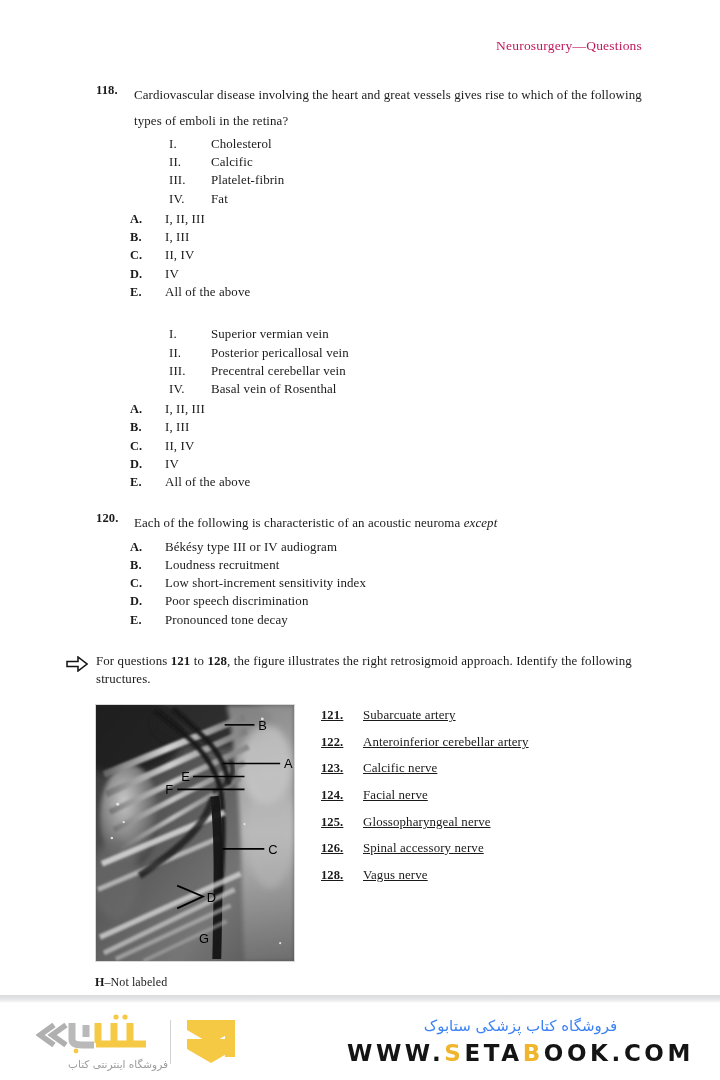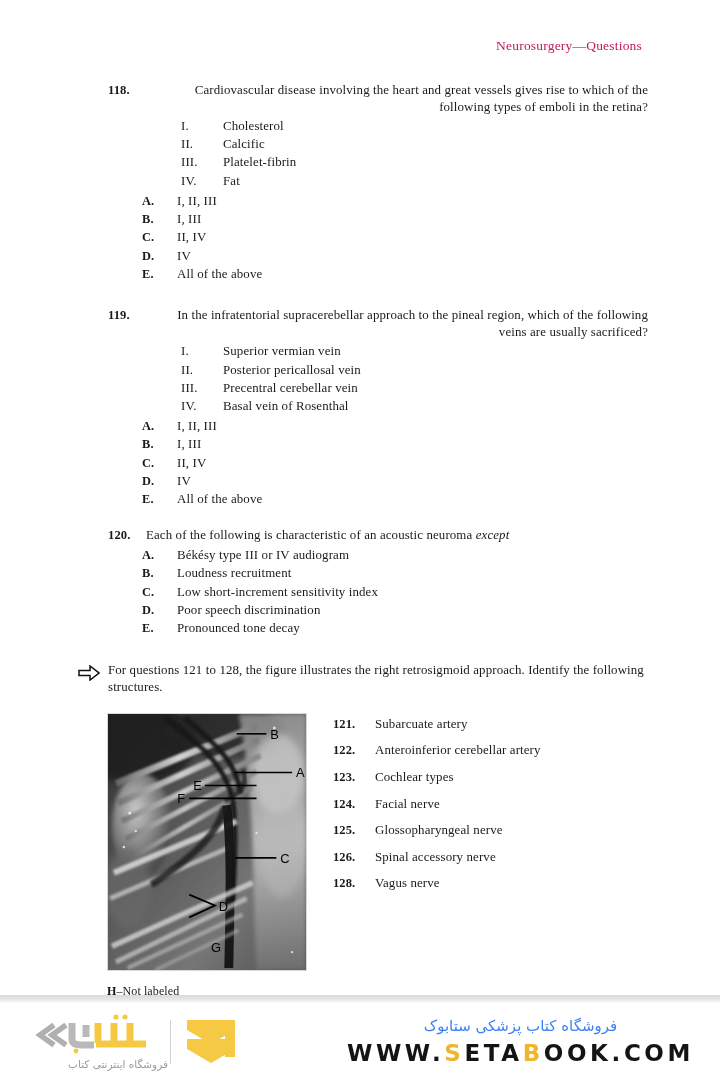--- a/index.html
+++ b/index.html
@@ -25,21 +25,21 @@
     font-size: 13.5px;
     letter-spacing: 0.2px;
     color: #be185d;
     white-space: nowrap;
   }
 
   
   .page-body {
     position: absolute;
     top: 82px;
-    left: 16px;
+    left: 4px;
     right: 0;
   }
 
   .qblock { margin-bottom: 18px; }
 
   .qhead {
     display: flex;
     align-items: flex-start;
     padding-left: 92px;
     padding-right: 72px;
@@ -47,23 +47,23 @@
   .qnum {
     font-weight: bold;
     font-size: 12.6px;
     width: 38px;
     flex: 0 0 38px;
     line-height: 17.5px;
     letter-spacing: 0.1px;
   }
   .qtext {
     font-size: 12.9px;
-    line-height: 17px;
+    line-height: 26px;
     letter-spacing: 0.12px;
-    text-align: right;
+    text-align: left;
   }
   .qtext em { font-style: italic; }
 
   
   .roman-list {
     margin: 1px 0 2px 0;
     padding-left: 165px;
   }
   .roman-row {
     display: flex;
@@ -108,21 +108,21 @@
     top: 3px;
     width: 22px;
     height: 16px;
     color: #111;
   }
   .directive-text {
     font-size: 12.9px;
     line-height: 17.6px;
     letter-spacing: 0.12px;
   }
-  .directive-text b { font-weight: normal; }
+  .directive-text b { font-weight: bold; }
 
   
   .figure-area {
     position: relative;
     margin-top: 16px;
     padding-left: 91px;
     display: flex;
     align-items: flex-start;
   }
 
@@ -150,20 +150,21 @@
   .identify-list {
     margin-left: 26px;
     padding-top: 4px;
   }
   .identify-row {
     display: flex;
     align-items: center;
     margin-bottom: 11.6px;
     font-size: 12.9px;
     letter-spacing: 0.12px;
+    text-decoration: underline;
   }
   .identify-num {
     font-weight: bold;
     font-size: 12.5px;
     width: 42px;
     flex: 0 0 42px;
   }
   .identify-label { white-space: nowrap; }
 
   
@@ -295,24 +296,20 @@
         <span class="answer-text">IV</span>
       </div>
       <div class="answer-row">
         <span class="answer-letter">E.</span>
         <span class="answer-text">All of the above</span>
       </div>
     </div>
   </div>
 
   <div class="qblock" style="margin-top:24px;">
-    <div class="qhead">
-      <div class="qnum">119.</div>
-      <div class="qtext">In the infratentorial supracerebellar approach to the pineal region, which of the following veins are usually sacrificed?</div>
-    </div>
     <div class="roman-list">
       <div class="roman-row">
         <span class="roman-num">I.</span>
         <span>Superior vermian vein</span>
       </div>
       <div class="roman-row">
         <span class="roman-num">II.</span>
         <span>Posterior pericallosal vein</span>
       </div>
       <div class="roman-row">
@@ -500,21 +497,21 @@
       <div class="identify-row">
         <span class="identify-num">121.</span>
         <span class="identify-label">Subarcuate artery</span>
       </div>
       <div class="identify-row">
         <span class="identify-num">122.</span>
         <span class="identify-label">Anteroinferior cerebellar artery</span>
       </div>
       <div class="identify-row">
         <span class="identify-num">123.</span>
-        <span class="identify-label">Cochlear types</span>
+        <span class="identify-label">Calcific nerve</span>
       </div>
       <div class="identify-row">
         <span class="identify-num">124.</span>
         <span class="identify-label">Facial nerve</span>
       </div>
       <div class="identify-row">
         <span class="identify-num">125.</span>
         <span class="identify-label">Glossopharyngeal nerve</span>
       </div>
       <div class="identify-row">

